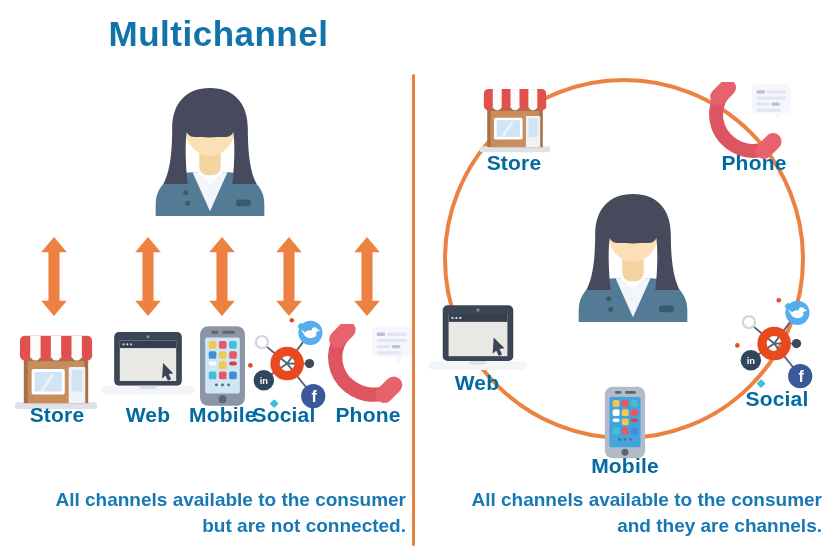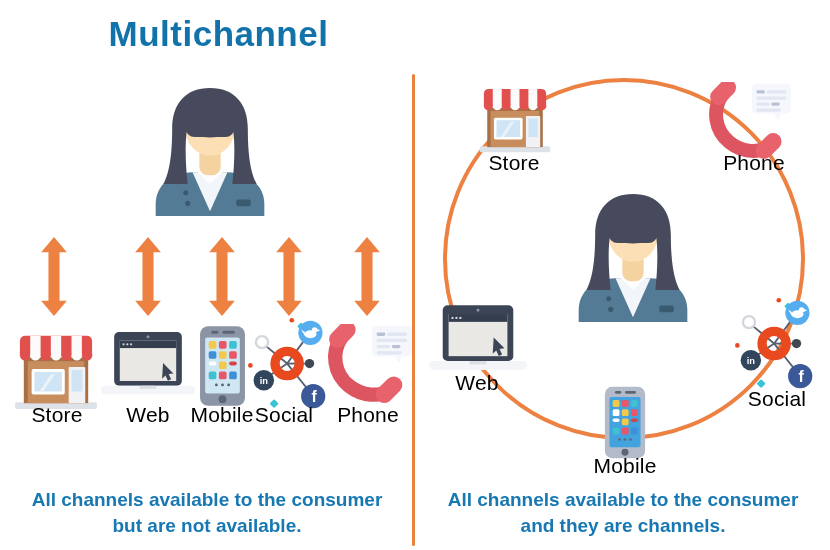--- a/index.html
+++ b/index.html
@@ -6,25 +6,25 @@
   #stage{
     position:relative;width:830px;height:550px;background:#ffffff;overflow:hidden;
     font-family:"Liberation Sans",sans-serif;
   }
   .abs{position:absolute;}
   .title{
     position:absolute;top:14px;width:413px;text-align:center;
     font-size:35px;font-weight:800;color:#1173a9;letter-spacing:.5px;
   }
   .label{
-    position:absolute;text-align:center;font-size:21px;font-weight:400;
-    color:#000000;letter-spacing:.2px;
+    position:absolute;text-align:center;font-size:21px;font-weight:700;
+    color:#0369a1;letter-spacing:.2px;
   }
   .caption{
-    position:absolute;top:487px;width:398px;text-align:center;
+    position:absolute;top:487px;width:398px;text-align:right;
     font-size:19px;font-weight:800;color:#1778b4;line-height:26px;
   }
   .divider{position:absolute;left:412px;top:74px;width:3px;height:472px;background:#e8823f;border-radius:2px;}
   .circle{
     position:absolute;left:443px;top:78px;width:354px;height:354px;
     border:4px solid #ed8142;border-radius:50%;
   }
   svg{display:block;width:100%;height:100%;}
   .svgtext{font-family:"Liberation Sans",sans-serif;font-weight:bold;}
   .mobile--right .mbody{fill:#b3bac9;}
@@ -193,21 +193,21 @@
   </div>
 
   <div class="label" style="left:13px;top:403px;width:88px;">Store</div>
   <div class="label" style="left:101px;top:403px;width:94px;">Web</div>
   <div class="label" style="left:189px;top:403px;width:66px;">Mobile</div>
   <div class="label" style="left:242px;top:403px;width:84px;">Social</div>
   <div class="label" style="left:324px;top:403px;width:88px;">Phone</div>
 
   <div class="caption" style="left:8px;">
     <span>All channels available to the consumer</span><br>
-    <span>but are not available.</span>
+    <span>but are not connected.</span>
   </div>
 
   <div class="divider"></div>
 
 
   <div class="circle"></div>
 
   <div class="abs" style="left:477px;top:84px;width:76px;height:69px;">
     <svg viewBox="0 0 90 82">
       <rect x="3" y="74" width="84" height="7" rx="2" fill="#dde1e8"></rect>

